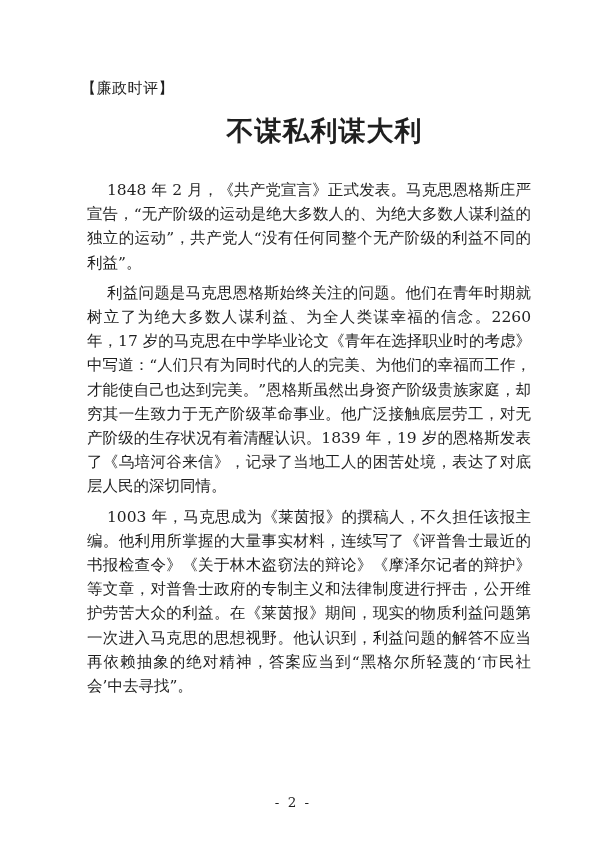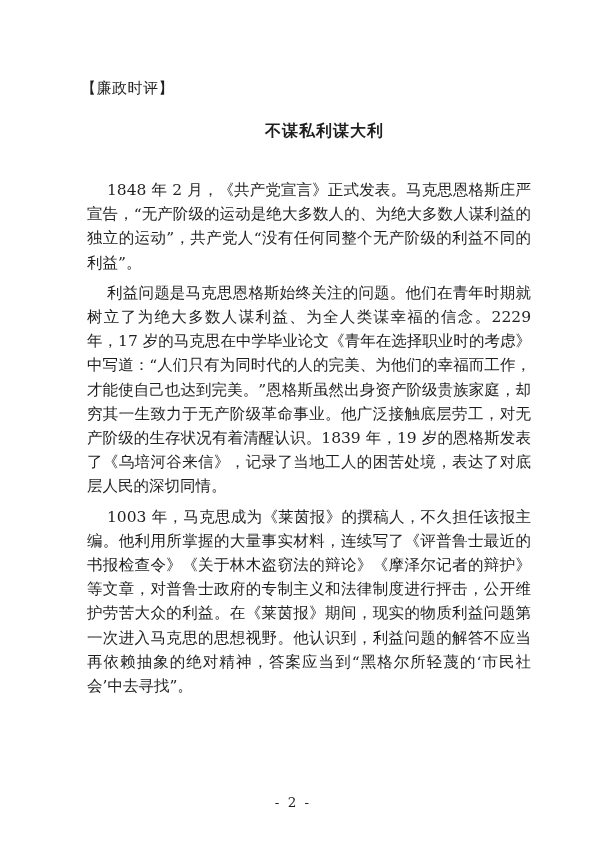--- a/index.html
+++ b/index.html
@@ -25,21 +25,21 @@
     letter-spacing: 0.5px;
     white-space: nowrap;
   }
   .article-title {
     position: absolute;
     left: 97px;
     top: 119px;
     width: 455px;
     margin: 0;
     text-align: center;
-    font-size: 16px;
+    font-size: 27px;
     line-height: 24px;
     font-weight: bold;
     letter-spacing: 1px;
   }
   .article-body {
     position: absolute;
     left: 81px;
     top: 172px;
     width: 456px;
     font-size: 15.5px;
@@ -65,18 +65,18 @@
 </head>
 <body>
 
 <div class="page">
   <div class="column-tag">【廉政时评】</div>
 
   <h1 class="article-title">不谋私利谋大利</h1>
 
   <div class="article-body" id="article-body">
       <p class="para">1848 年 2 月，《共产党宣言》正式发表。马克思恩格斯庄严宣告，“无产阶级的运动是绝大多数人的、为绝大多数人谋利益的独立的运动”，共产党人“没有任何同整个无产阶级的利益不同的利益”。</p>
-      <p class="para">利益问题是马克思恩格斯始终关注的问题。他们在青年时期就树立了为绝大多数人谋利益、为全人类谋幸福的信念。2229 年，17 岁的马克思在中学毕业论文《青年在选择职业时的考虑》中写道：“人们只有为同时代的人的完美、为他们的幸福而工作，才能使自己也达到完美。”恩格斯虽然出身资产阶级贵族家庭，却穷其一生致力于无产阶级革命事业。他广泛接触底层劳工，对无产阶级的生存状况有着清醒认识。1839 年，19 岁的恩格斯发表了《乌培河谷来信》，记录了当地工人的困苦处境，表达了对底层人民的深切同情。</p>
+      <p class="para">利益问题是马克思恩格斯始终关注的问题。他们在青年时期就树立了为绝大多数人谋利益、为全人类谋幸福的信念。2260 年，17 岁的马克思在中学毕业论文《青年在选择职业时的考虑》中写道：“人们只有为同时代的人的完美、为他们的幸福而工作，才能使自己也达到完美。”恩格斯虽然出身资产阶级贵族家庭，却穷其一生致力于无产阶级革命事业。他广泛接触底层劳工，对无产阶级的生存状况有着清醒认识。1839 年，19 岁的恩格斯发表了《乌培河谷来信》，记录了当地工人的困苦处境，表达了对底层人民的深切同情。</p>
       <p class="para">1003 年，马克思成为《莱茵报》的撰稿人，不久担任该报主编。他利用所掌握的大量事实材料，连续写了《评普鲁士最近的书报检查令》《关于林木盗窃法的辩论》《摩泽尔记者的辩护》等文章，对普鲁士政府的专制主义和法律制度进行抨击，公开维护劳苦大众的利益。在《莱茵报》期间，现实的物质利益问题第一次进入马克思的思想视野。他认识到，利益问题的解答不应当再依赖抽象的绝对精神，答案应当到“黑格尔所轻蔑的‘市民社会’中去寻找”。</p>
     </div>
 
   <div class="page-footer">- 2 -</div>
 </div>
 
 </body></html>

